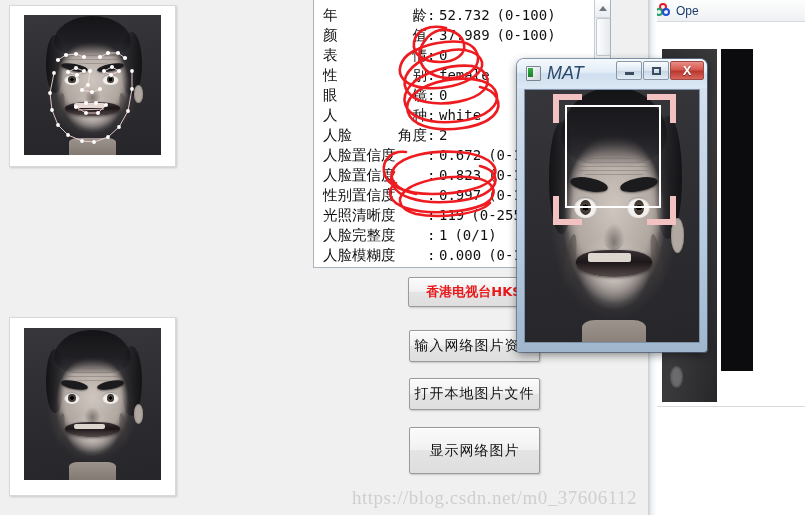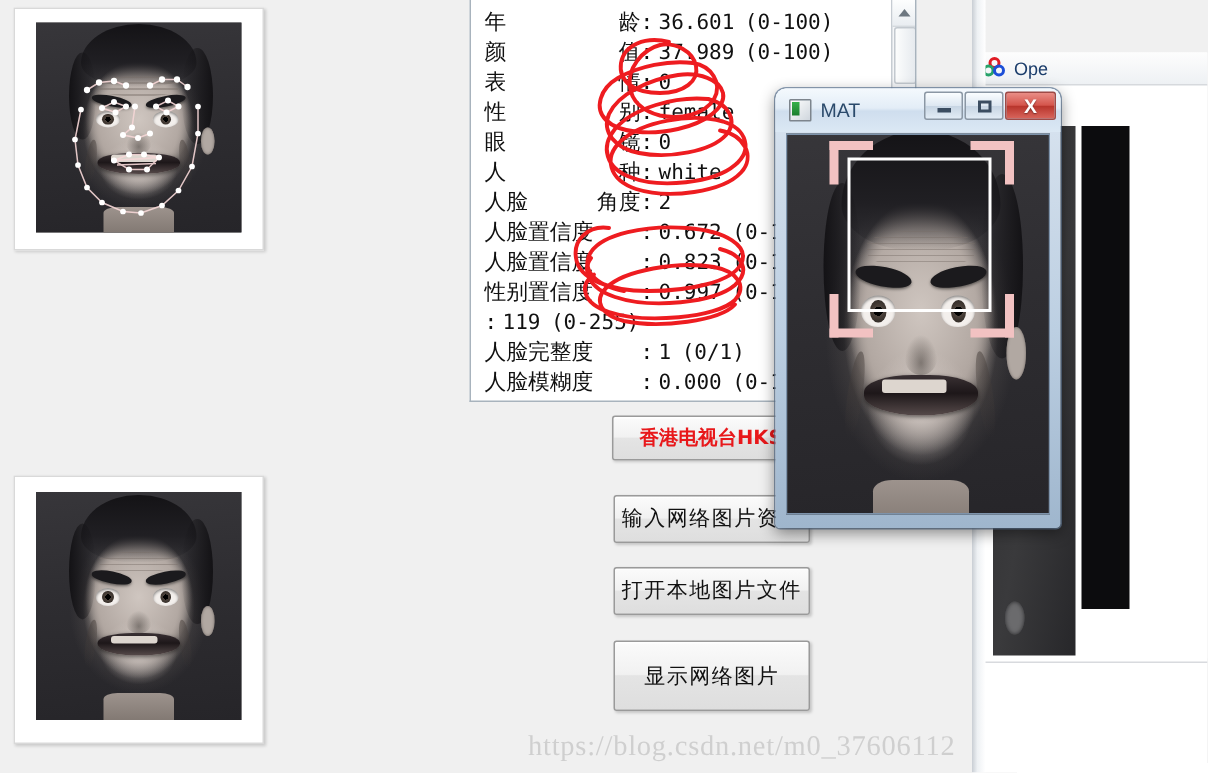--- a/index.html
+++ b/index.html
@@ -8,21 +8,20 @@
     background:#f0f0f0;
     font-family:"DejaVu Sans","Liberation Sans",sans-serif;
     overflow:hidden;position:relative;
   }
   .root{position:absolute;left:0;top:0;width:805px;height:515px;overflow:hidden;}
 
   
   .bg-window{
     position:absolute;left:648px;top:0;width:157px;height:404px;
     background:#ffffff;
-    margin-top:35px;
   }
   .bg-win-titlebar{
     position:absolute;left:0px;top:0px;width:157px;height:22px;
     background:linear-gradient(#fdfdfd,#eef1f4);
     border-bottom:1px solid #d6d9dd;
     display:flex;align-items:center;gap:5px;padding-left:8px;box-sizing:border-box;
   }
   .ocv-logo{position:relative;width:15px;height:13px;flex:0 0 auto;}
   .ocv-logo i{position:absolute;width:8px;height:8px;border-radius:50%;
      border:2.5px solid #000;box-sizing:border-box;}
@@ -187,21 +186,21 @@
     background:linear-gradient(180deg,#f4f9fd 0%,#e3edf7 45%,#cfdeee 52%,#dbe8f4 100%);
     display:flex;align-items:center;
   }
   .mat-icon{
     width:13px;height:13px;margin-left:9px;margin-right:6px;flex:0 0 auto;
     background:linear-gradient(135deg,#ffffff,#cfd6dd);
     border:1px solid #7d858d;border-radius:1px;position:relative;
   }
   .mat-icon:after{content:"";position:absolute;left:1px;top:1px;width:5px;height:9px;
     background:linear-gradient(#35b14a,#1b7e2e);}
-  .mat-name{font-size:13px;color:#2b4a6b;font-family:"Liberation Sans",sans-serif;}
+  .mat-name{font-size:18px;color:#2b4a6b;font-family:"Liberation Sans",sans-serif;font-style:italic;}
   .winbtns{position:absolute;right:3px;top:2px;display:flex;gap:1px;}
   .wbtn{
     width:26px;height:19px;border:1px solid #8b97a4;border-radius:2px;
     background:linear-gradient(180deg,#fafdff,#dde7f1 50%,#c7d5e3 52%,#e2ecf6);
     display:flex;align-items:center;justify-content:center;box-sizing:border-box;
   }
   .wbtn.close{
     width:34px;border-color:#9e4a47;
     background:linear-gradient(180deg,#e98d86,#d4554c 48%,#b8352c 52%,#d8655c);
   }
@@ -353,31 +352,31 @@
             <div class="teeth"></div>
           </div>
         <div class="ear-r"></div>
         <div class="neck"></div>
       </div>
     </div>
   </div>
 
   <div class="text-panel">
     <div class="rows" id="rows-host">
-        <div class="row"><span class="lbl spread"><span>年</span><span>龄</span></span><span class="colon">:</span><span class="val">36.601</span><span class="rng">(0-100)</span></div>
+        <div class="row"><span class="lbl spread"><span>年</span><span>龄</span></span><span class="colon">:</span><span class="val">52.732</span><span class="rng">(0-100)</span></div>
         <div class="row"><span class="lbl spread"><span>颜</span><span>值</span></span><span class="colon">:</span><span class="val">37.989</span><span class="rng">(0-100)</span></div>
         <div class="row"><span class="lbl spread"><span>表</span><span>情</span></span><span class="colon">:</span><span class="val">0</span></div>
         <div class="row"><span class="lbl spread"><span>性</span><span>别</span></span><span class="colon">:</span><span class="val">female</span></div>
         <div class="row"><span class="lbl spread"><span>眼</span><span>镜</span></span><span class="colon">:</span><span class="val">0</span></div>
         <div class="row"><span class="lbl spread"><span>人</span><span>种</span></span><span class="colon">:</span><span class="val">white</span></div>
         <div class="row"><span class="lbl spread"><span>人脸</span><span>角度</span></span><span class="colon">:</span><span class="val">2</span></div>
         <div class="row"><span class="lbl">人脸置信度</span><span class="colon">:</span><span class="val">0.672</span><span class="rng">(0-1)</span></div>
         <div class="row"><span class="lbl">人脸置信度</span><span class="colon">:</span><span class="val">0.823</span><span class="rng">(0-1)</span></div>
         <div class="row"><span class="lbl">性别置信度</span><span class="colon">:</span><span class="val">0.997</span><span class="rng">(0-1)</span></div>
-        <div class="row"><span class="colon">:</span><span class="val">119</span><span class="rng">(0-255)</span></div>
+        <div class="row"><span class="lbl">光照清晰度</span><span class="colon">:</span><span class="val">119</span><span class="rng">(0-255)</span></div>
         <div class="row"><span class="lbl">人脸完整度</span><span class="colon">:</span><span class="val">1</span><span class="rng">(0/1)</span></div>
         <div class="row"><span class="lbl">人脸模糊度</span><span class="colon">:</span><span class="val">0.000</span><span class="rng">(0-1)</span></div>
       </div>
     <div class="vscroll">
       <div class="arrow-up"></div>
       <div class="thumb"></div>
     </div>
   </div>
 
   <svg class="scribble" viewBox="0 0 300 280">

